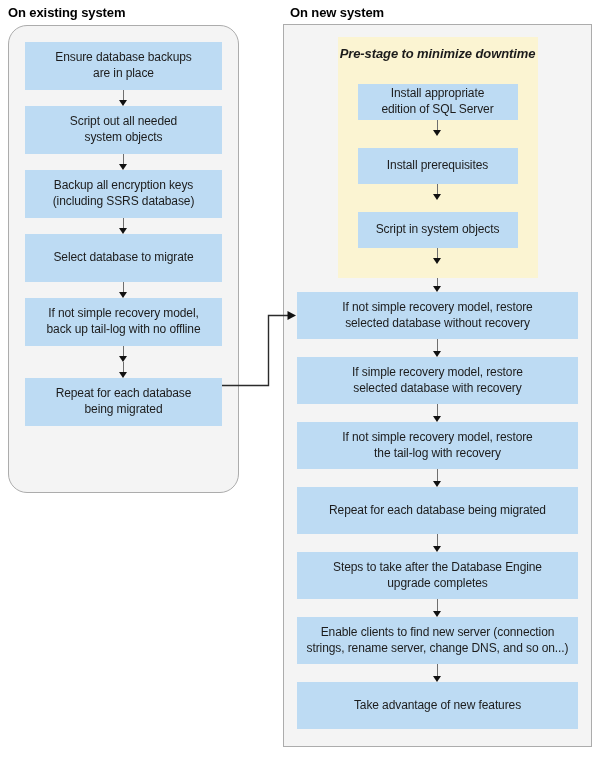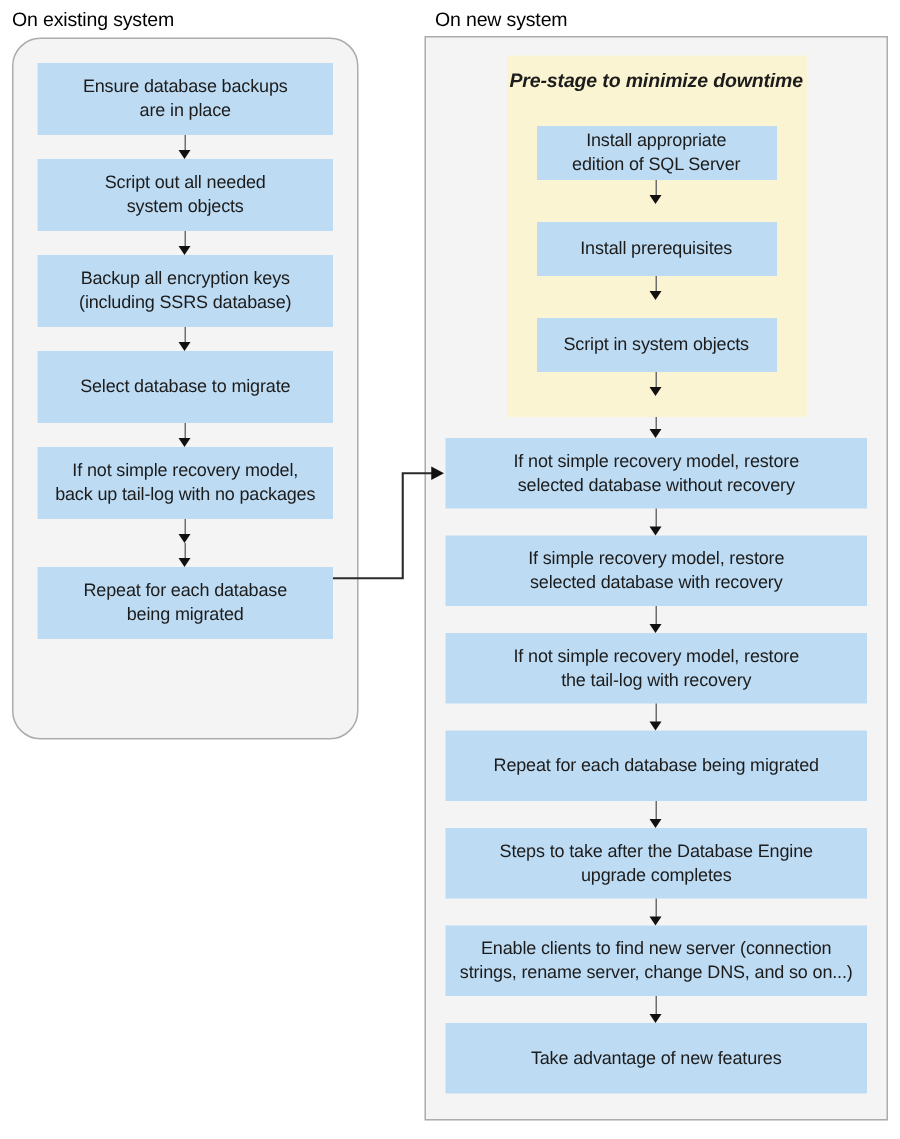--- a/index.html
+++ b/index.html
@@ -3,21 +3,21 @@
 <meta charset="utf-8">
 <style>
   html,body { margin:0; padding:0; }
   body {
     width:600px; height:759px; position:relative;
     background:#ffffff; color:#1c1c1c;
     font-family:"Liberation Sans", sans-serif;
     overflow:hidden;
   }
   .hdr {
-    position:absolute; font-size:13px; font-weight:normal; color:#000;
+    position:absolute; font-size:13px; font-weight:bold; color:#000;
     letter-spacing:-0.1px;
   }
   #hdr-left  { left:8px;  top:5px; }
   #hdr-right { left:290px; top:5px; }
 
   .panel {
     position:absolute; background:#F4F4F4; border:1px solid #ACACAC;
     box-sizing:border-box; display:flex; flex-direction:column; align-items:center;
   }
   #panel-left  { left:8px;   top:25px; width:231px; height:468px; padding-top:16px;border-radius:19px; }
@@ -79,21 +79,21 @@
   <div class="box box-l">Backup all encryption keys
 (including SSRS database)</div>
   <div class="gap gap-16">
       <div class="darrow"></div>
     </div>
   <div class="box box-l">Select database to migrate</div>
   <div class="gap gap-16">
       <div class="darrow"></div>
     </div>
   <div class="box box-l">If not simple recovery model,
-back up tail-log with no packages</div>
+back up tail-log with no offline</div>
   <div class="gap gap-16">
       <div class="darrow"></div>
     </div>
   <div class="gap gap-16">
       <div class="darrow"></div>
     </div>
   <div class="box box-l">Repeat for each database
 being migrated</div>
 </div>
 

